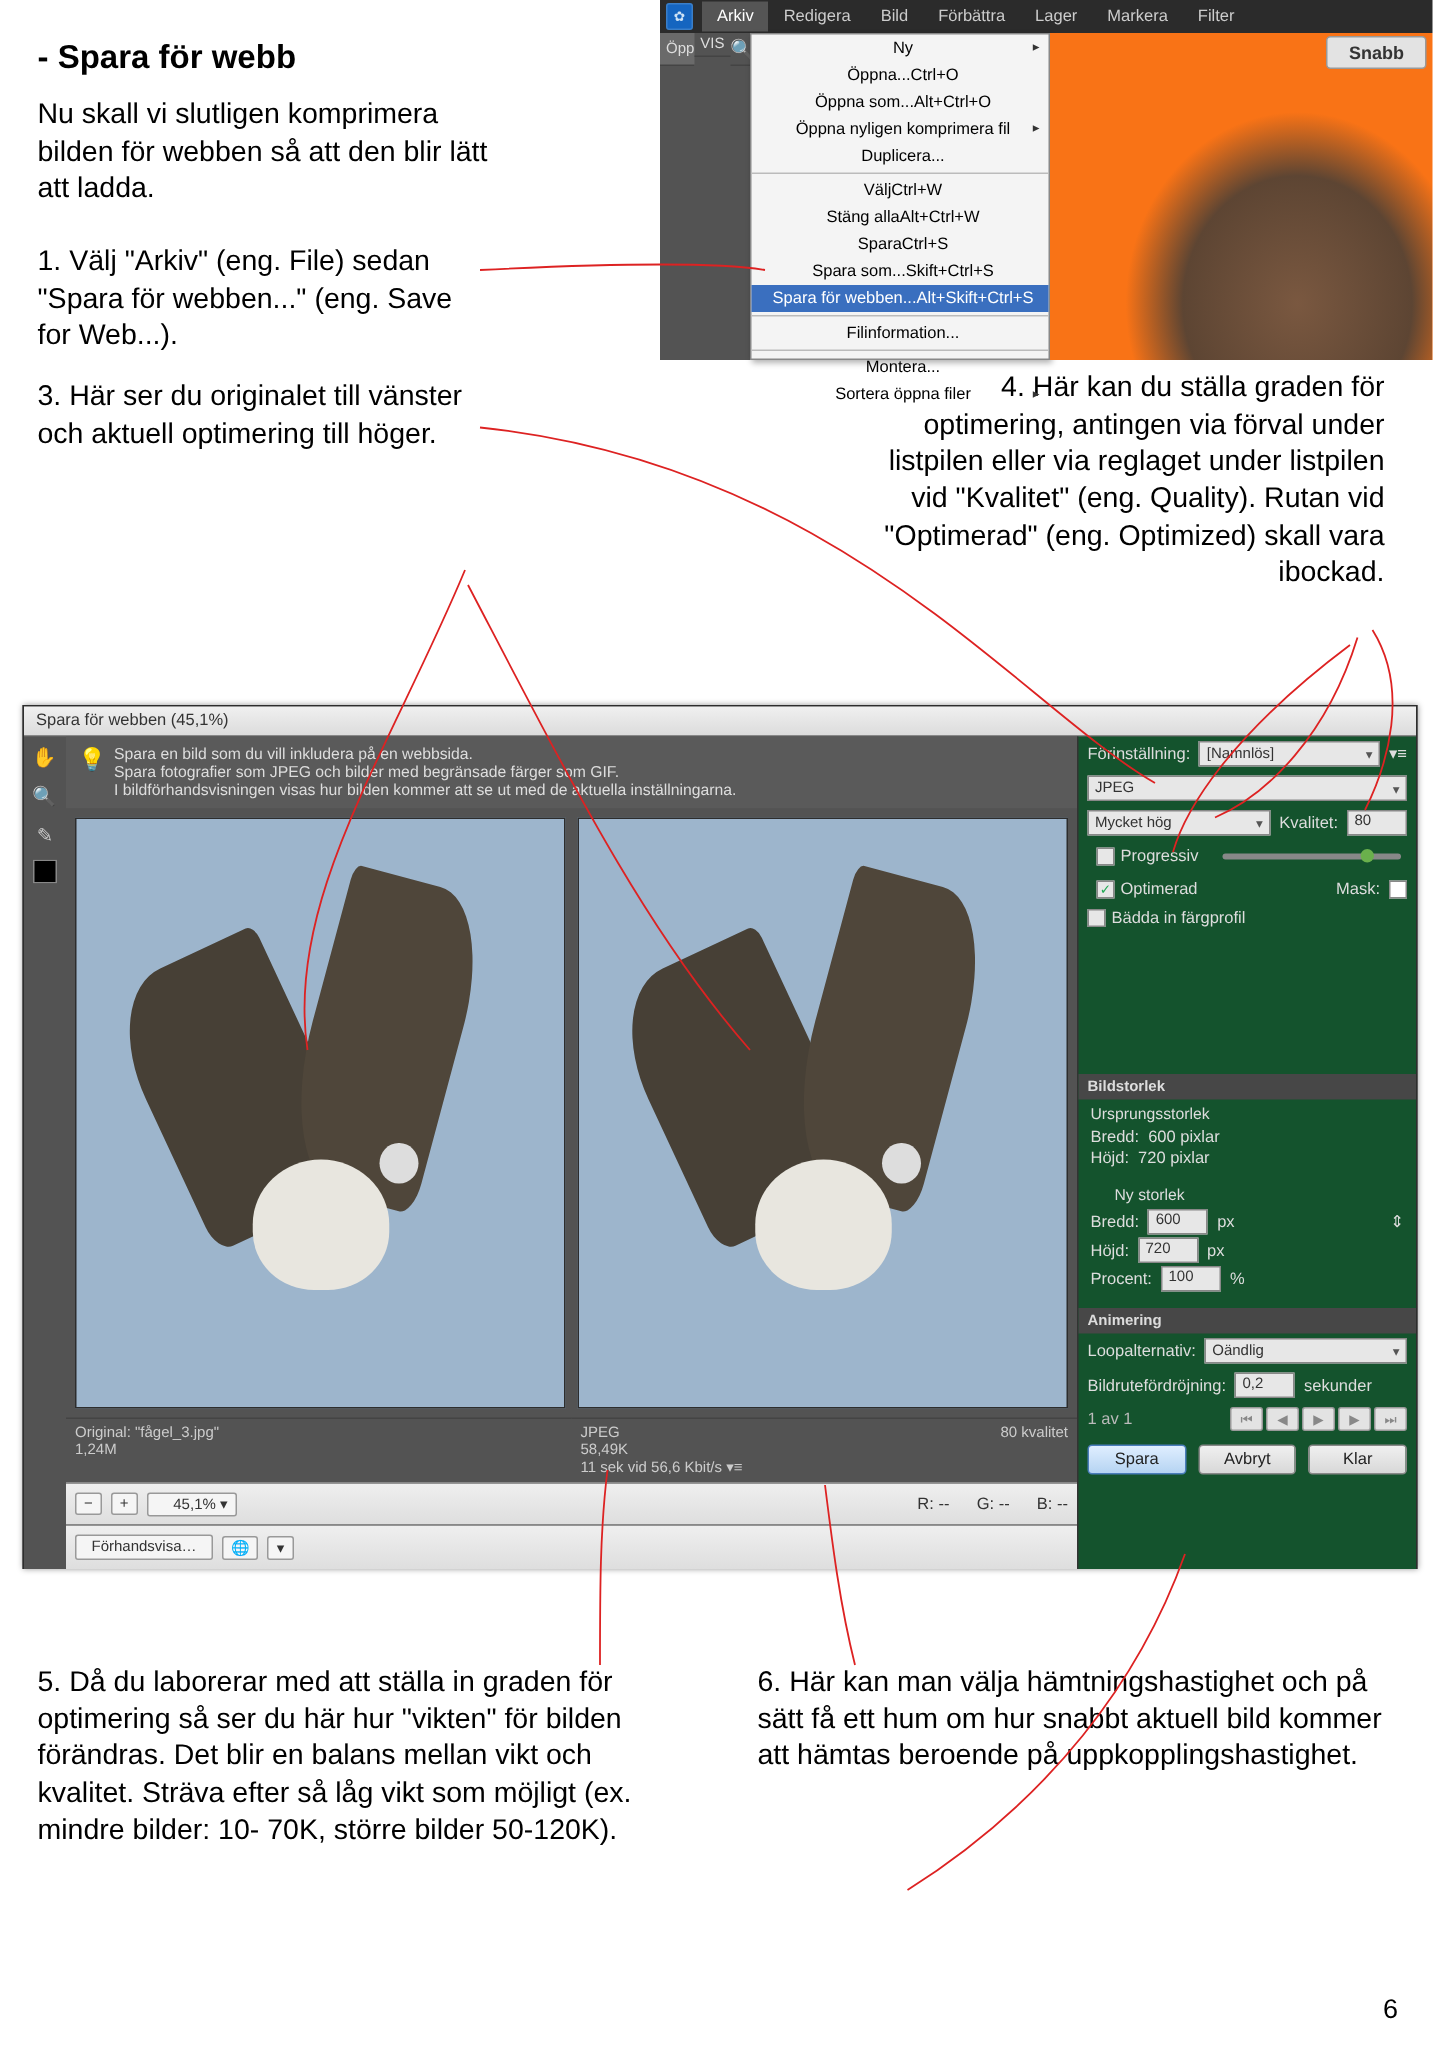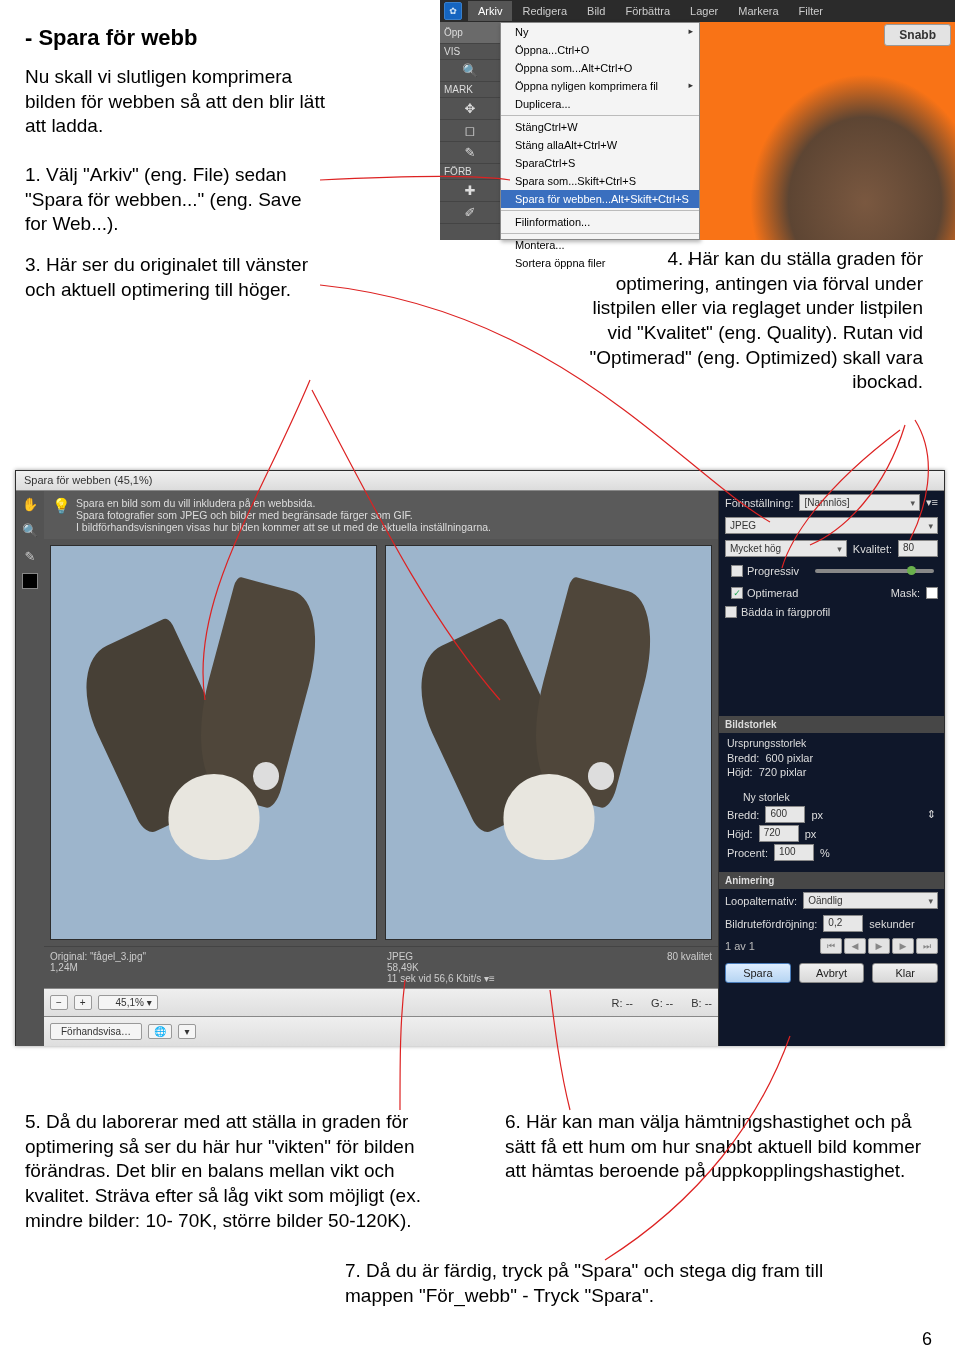--- a/index.html
+++ b/index.html
@@ -104,21 +104,20 @@
     color: #fff;
   }
   .row2 {
     display: flex;
     height: 218px;
   }
   .leftstrip {
     width: 60px;
     background: #535353;
     display: flex;
-    flex-direction: column;
     font-size: 10px;
     color: #ddd;
   }
   .strip-btn {
     height: 22px;
     background: #6a6a6a;
     border-bottom: 1px solid #444;
     display: flex;
     align-items: center;
     padding-left: 4px;
@@ -138,21 +137,21 @@
   .tool-glyph { font-size: 13px; color: #ddd; }
   .dropdown {
     width: 200px;
     background: #f4f4f4;
     border: 1px solid #888;
     box-shadow: 1px 2px 4px rgba(0,0,0,0.3);
     color: #000;
   }
   .dd-item {
     display: flex;
-    justify-content: flex-start;
+    justify-content: center;
     padding: 3px 10px 3px 14px;
     font-size: 11px;
     position: relative;
   }
   .dd-item.arrow::after {
     content: "▸";
     position: absolute;
     right: 6px;
     font-size: 9px;
     color: #333;
@@ -318,21 +317,21 @@
   }
   .zbtn {
     border: 1px solid #999;
     background: #f5f5f5;
     border-radius: 2px;
     padding: 1px 5px;
     font-size: 10px;
   }
   .dlg-right {
     width: 226px;
-    background: #0f172a;
+    background: #14532d;
     color: #ddd;
     display: flex;
     flex-direction: column;
     font-size: 11px;
     border-left: 1px solid #333;
   }
   .field-row {
     display: flex;
     align-items: center;
     padding: 3px 6px;
@@ -501,21 +500,21 @@
             <span>Alt+Ctrl+O</span>
           </div>
         <div class="dd-item arrow">
             <span>Öppna nyligen komprimera fil</span>
           </div>
         <div class="dd-item">
             <span>Duplicera...</span>
           </div>
         <div class="dd-sep"></div>
         <div class="dd-item">
-            <span>Stäng</span>
+            <span>Välj</span>
             <span>Ctrl+W</span>
           </div>
         <div class="dd-item">
             <span>Stäng alla</span>
             <span>Alt+Ctrl+W</span>
           </div>
         <div class="dd-item">
             <span>Spara</span>
             <span>Ctrl+S</span>
           </div>
@@ -709,21 +708,20 @@
         </div>
       </div>
     </div>
   </div>
 
   <div class="bottom-steps">
     <div class="bottom-cols">
       <p class="step">5. Då du laborerar med att ställa in graden för optimering så ser du här hur "vikten" för bilden förändras. Det blir en balans mellan vikt och kvalitet. Sträva efter så låg vikt som möjligt (ex. mindre bilder: 10- 70K, större bilder 50-120K).</p>
       <p class="step">6. Här kan man välja hämtningshastighet och på sätt få ett hum om hur snabbt aktuell bild kommer att hämtas beroende på uppkopplingshastighet.</p>
     </div>
-    <p class="step step7">7. Då du är färdig, tryck på "Spara" och stega dig fram till mappen "För_webb" - Tryck "Spara".</p>
   </div>
 
   <div class="page-num">6</div>
 
   <svg class="annot">
 
     <path d="M 320 180 C 420 175, 480 175, 510 180"></path>
 
     <path d="M 320 285 C 560 310, 680 470, 770 522"></path>
 

